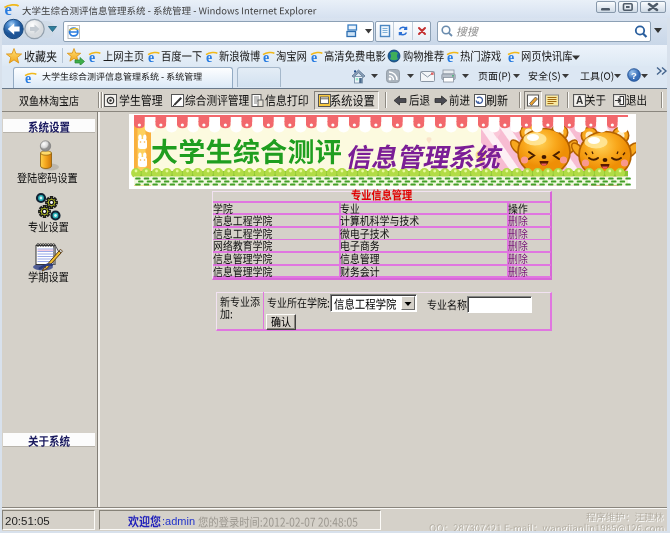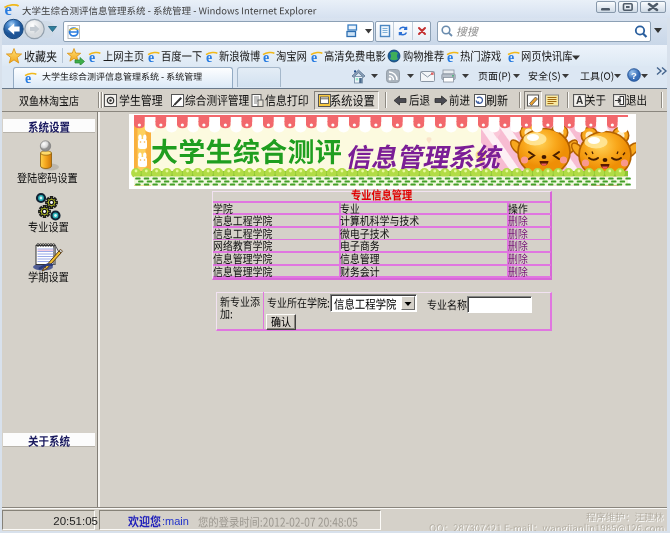--- a/index.html
+++ b/index.html
@@ -922,26 +922,26 @@
     </svg>
     <div style="position:absolute;left:467px;top:296px;width:65px;height:17px;background:#fff;border-top:1.5px solid #848484;border-left:1.5px solid #848484;border-bottom:1.5px solid #fff;border-right:1.5px solid #fff;box-shadow:inset 1px 1px 0 #404040;box-sizing:border-box"></div>
     <div style="position:absolute;left:266px;top:314px;width:30px;height:15.5px;background:#d5d1c9;border-top:1.2px solid #fcfbf8;border-left:1.2px solid #fcfbf8;border-bottom:1.2px solid #404040;border-right:1.2px solid #404040;box-shadow:inset -1px -1px 0 #8a867e;box-sizing:border-box"></div>
     <svg style="position:absolute;left:267.0px;top:316.2px;overflow:visible" width="28" height="16">
       <path transform="matrix(0.010003,0,0,-0.011700,4,10.295999999999992)" fill="#000" d="M552 843C508 720 434 604 348 528C362 514 385 485 393 471C410 487 427 504 443 523V318C443 205 432 62 335 -40C352 -48 381 -69 393 -81C458 -13 488 76 502 164H645V-44H711V164H855V10C855 -1 851 -5 839 -6C828 -6 788 -6 745 -5C754 -24 762 -53 764 -72C826 -72 869 -71 894 -60C919 -48 927 -28 927 10V585H744C779 628 816 681 840 727L792 760L780 757H590C600 780 609 803 618 826ZM645 230H510C512 261 513 290 513 318V349H645ZM711 230V349H855V230ZM645 409H513V520H645ZM711 409V520H855V409ZM494 585H492C516 619 539 656 559 694H739C717 656 690 615 664 585ZM56 787V718H175C149 565 105 424 35 328C47 308 65 266 70 247C88 271 105 299 121 328V-34H186V46H361V479H186C211 554 232 635 247 718H393V787ZM186 411H297V113H186Z M1142 775C1192 729 1260 663 1292 625L1345 680C1311 717 1242 778 1192 821ZM1622 839C1620 500 1625 149 1372 -28C1392 -40 1416 -63 1429 -80C1563 17 1630 161 1663 327C1701 186 1772 17 1913 -79C1926 -60 1948 -38 1968 -24C1749 117 1703 434 1690 531C1697 631 1697 736 1698 839ZM1047 526V454H1215V111C1215 63 1181 29 1160 15C1174 2 1195 -24 1202 -40C1216 -21 1243 0 1434 134C1427 149 1417 177 1412 197L1288 114V526Z"></path>
     </svg>
     <div style="position:absolute;left:0;top:506.5px;width:670px;height:1px;background:#8a867e"></div>
     <div style="position:absolute;left:0;top:507.5px;width:670px;height:1px;background:#fbfaf7"></div>
     <div style="position:absolute;left:0;top:508.5px;width:670px;height:22px;background:#d5d1c9"></div>
     <div style="position:absolute;left:1.5px;top:509.5px;width:93px;height:20px;border-top:1.2px solid #868278;border-left:1.2px solid #868278;border-bottom:1.2px solid #fcfbf8;border-right:1.2px solid #fcfbf8;box-sizing:border-box"></div>
-    <div style="position:absolute;left:5px;top:515px;width:93px;height:12px;text-align:right;font:11.5px 'Liberation Sans',sans-serif;color:#222">20:51:05</div>
+    <div style="position:absolute;left:5px;top:515px;width:93px;height:12px;text-align:left;font:11.5px 'Liberation Sans',sans-serif;color:#222">20:51:05</div>
     <div style="position:absolute;left:99px;top:509.5px;width:282px;height:20px;border-top:1.2px solid #868278;border-left:1.2px solid #868278;border-bottom:1.2px solid #fcfbf8;border-right:1.2px solid #fcfbf8;box-sizing:border-box"></div>
     <svg style="position:absolute;left:124.0px;top:515.2px;overflow:visible" width="41" height="18">
       <path transform="matrix(0.011004,0,0,-0.012870,4,11.325600000000009)" fill="#2222bb" d="M36 526C88 456 145 374 197 295C147 200 85 123 14 72C41 52 76 10 95 -18C160 35 218 102 266 182C293 137 316 94 332 58L426 138C404 185 369 242 329 303C380 422 417 562 437 722L364 747L345 742H40V637H312C298 559 277 484 251 415C207 477 161 539 120 593ZM520 848C505 697 472 554 405 467C431 452 480 417 500 399C537 453 567 522 589 601H827C815 550 801 500 787 464L881 432C911 498 942 599 962 691L881 713L863 709H615C622 749 629 791 634 834ZM611 554V478C611 343 590 135 351 -6C379 -25 419 -65 436 -90C567 -9 639 92 678 192C725 67 795 -30 905 -90C922 -58 956 -11 982 12C834 79 761 228 723 413L725 476V554Z M1054 729C1115 689 1192 629 1227 588L1304 668C1266 709 1188 765 1126 801ZM1271 507H1043V397H1154V113C1113 92 1069 58 1028 17L1106 -91C1149 -31 1197 31 1228 31C1250 31 1283 1 1323 -24C1392 -63 1473 -75 1595 -75C1702 -75 1861 -70 1936 -64C1938 -32 1956 26 1969 59C1867 44 1702 35 1599 35C1491 35 1403 40 1338 80C1309 97 1288 112 1271 122ZM1345 152C1368 168 1404 182 1597 236C1593 261 1590 309 1592 342L1461 310V689C1512 707 1564 728 1610 753V66H1719V687H1826V281C1826 269 1822 265 1810 265C1799 265 1765 265 1732 266C1746 239 1761 194 1765 165C1823 165 1865 167 1896 184C1928 201 1936 229 1936 278V788H1610V771L1540 848C1493 814 1418 775 1349 749V335C1349 286 1315 253 1292 238C1310 219 1336 177 1345 152Z M2450 566C2423 505 2376 441 2325 400C2350 384 2393 349 2413 329C2467 379 2524 459 2558 535ZM2736 522C2781 462 2830 379 2851 327L2952 380C2929 433 2880 510 2832 568ZM2252 220V70C2252 -38 2289 -71 2431 -71C2460 -71 2596 -71 2625 -71C2740 -71 2774 -37 2789 103C2756 110 2705 128 2679 147C2674 51 2665 38 2617 38C2582 38 2469 38 2443 38C2384 38 2374 41 2374 72V220ZM2747 204C2790 129 2833 31 2846 -32L2960 14C2945 78 2898 173 2852 245ZM2129 224C2108 152 2070 64 2034 4L2147 -49C2179 14 2212 108 2237 180ZM2452 850C2423 763 2371 678 2307 625C2332 608 2376 570 2395 549C2428 581 2460 621 2488 667H2809C2799 639 2788 613 2778 592L2880 571C2904 618 2934 690 2958 754L2873 772L2855 768H2541C2549 786 2556 805 2562 823ZM2412 253C2462 202 2517 129 2539 81L2638 139C2619 176 2581 225 2541 267C2596 267 2637 270 2669 285C2705 301 2713 329 2713 380V643H2598V383C2598 373 2595 370 2583 370C2570 370 2528 370 2491 371C2503 347 2517 313 2524 285L2504 304ZM2258 854C2205 750 2115 646 2025 581C2047 558 2083 507 2097 484C2121 503 2144 525 2168 549V262H2283V686C2314 729 2341 774 2364 818Z"></path>
     </svg>
-    <div style="position:absolute;left:162px;top:514.5px;font:11px 'Liberation Sans',sans-serif;color:#2233cc">:main</div>
+    <div style="position:absolute;left:162px;top:514.5px;font:11px 'Liberation Sans',sans-serif;color:#2233cc">:admin</div>
     <svg style="position:absolute;left:194.0px;top:515.7px;overflow:visible" width="168" height="17">
       <path transform="matrix(0.010304,0,0,-0.012051,4,10.60487999999998)" fill="#9a968e" d="M467 564C440 493 393 424 340 377C357 367 385 346 397 334C450 385 503 465 536 545ZM617 646V352C617 342 613 339 601 338C588 337 547 337 499 338C509 320 520 292 524 273C586 273 628 273 654 284C682 295 689 314 689 351V646ZM744 537C793 475 845 389 867 333L932 367C908 422 856 504 804 566ZM262 215V41C262 -40 293 -61 413 -61C438 -61 627 -61 653 -61C752 -61 776 -31 786 97C766 101 734 112 717 125C712 22 703 8 648 8C606 8 447 8 416 8C349 8 337 13 337 43V215ZM414 260C469 207 530 131 556 82L618 120C591 169 527 242 472 292ZM768 202C814 130 859 34 874 -27L945 1C929 63 881 156 835 228ZM150 210C127 144 88 52 48 -6L118 -40C155 22 191 116 216 182ZM468 839C435 744 376 652 308 593C324 582 352 558 364 546C401 582 438 629 470 681H847C832 644 814 608 799 582L863 569C888 610 919 677 945 735L893 748L881 746H505C518 771 529 796 538 822ZM275 843C218 731 128 621 35 550C50 536 75 506 84 492C116 519 149 552 181 587V268H254V678C287 723 317 772 342 820Z M1552 423C1607 350 1675 250 1705 189L1769 229C1736 288 1667 385 1610 456ZM1240 842C1232 794 1215 728 1199 679H1087V-54H1156V25H1435V679H1268C1285 722 1304 778 1321 828ZM1156 612H1366V401H1156ZM1156 93V335H1366V93ZM1598 844C1566 706 1512 568 1443 479C1461 469 1492 448 1506 436C1540 484 1572 545 1600 613H1856C1844 212 1828 58 1796 24C1784 10 1773 7 1753 7C1730 7 1670 8 1604 13C1618 -6 1627 -38 1629 -59C1685 -62 1744 -64 1778 -61C1814 -57 1836 -49 1859 -19C1899 30 1913 185 1928 644C1929 654 1929 682 1929 682H1627C1643 729 1658 779 1670 828Z M2283 352H2700V226H2283ZM2208 415V164H2780V415ZM2880 714C2845 677 2788 629 2739 592C2715 616 2692 641 2671 668C2720 702 2778 748 2825 791L2767 832C2735 796 2683 749 2637 714C2609 753 2586 795 2567 838L2502 816C2543 723 2600 635 2669 561H2337C2394 624 2443 698 2474 780L2425 805L2411 802H2101V739H2376C2350 689 2315 642 2275 599C2243 633 2189 672 2143 698L2102 657C2147 629 2198 588 2230 555C2167 498 2095 451 2026 422C2041 408 2062 382 2072 365C2158 406 2247 467 2322 545V497H2682V547C2752 474 2834 414 2921 374C2933 394 2955 423 2973 437C2905 464 2841 504 2783 552C2833 587 2890 632 2936 674ZM2651 158C2635 114 2605 52 2579 9H2346L2408 31C2398 65 2373 118 2347 156L2279 134C2303 96 2327 43 2336 9H2060V-56H2941V9H2656C2678 47 2702 94 2724 138Z M3134 317C3199 281 3278 224 3316 186L3369 238C3329 276 3248 329 3185 363ZM3134 784V715H3740L3736 623H3164V554H3732L3726 462H3067V395H3461V212C3316 152 3165 91 3068 54L3108 -13C3206 29 3337 85 3461 140V2C3461 -12 3456 -16 3440 -17C3424 -18 3368 -18 3309 -16C3319 -35 3331 -63 3335 -82C3413 -82 3464 -82 3495 -71C3527 -60 3537 -42 3537 1V236C3623 106 3748 9 3904 -40C3914 -20 3937 9 3953 25C3845 54 3751 107 3675 177C3739 216 3814 272 3874 323L3810 370C3765 325 3691 266 3629 224C3592 266 3561 314 3537 365V395H3940V462H3804C3813 565 3820 688 3822 784L3763 788L3750 784Z M4474 452C4527 375 4595 269 4627 208L4693 246C4659 307 4590 409 4536 485ZM4324 402V174H4153V402ZM4324 469H4153V688H4324ZM4081 756V25H4153V106H4394V756ZM4764 835V640H4440V566H4764V33C4764 13 4756 6 4736 6C4714 4 4640 4 4562 7C4573 -15 4585 -49 4590 -70C4690 -70 4754 -69 4790 -56C4826 -44 4840 -22 4840 33V566H4962V640H4840V835Z M5091 615V-80H5168V615ZM5106 791C5152 747 5204 684 5227 644L5289 684C5265 726 5211 785 5164 827ZM5379 295H5619V160H5379ZM5379 491H5619V358H5379ZM5311 554V98H5690V554ZM5352 784V713H5836V11C5836 -2 5832 -6 5819 -7C5806 -7 5765 -8 5723 -6C5733 -25 5743 -57 5747 -75C5808 -75 5851 -75 5878 -63C5904 -50 5913 -31 5913 11V784Z M6139 390C6175 390 6205 418 6205 460C6205 501 6175 530 6139 530C6102 530 6073 501 6073 460C6073 418 6102 390 6139 390ZM6139 -13C6175 -13 6205 15 6205 56C6205 98 6175 126 6139 126C6102 126 6073 98 6073 56C6073 15 6102 -13 6139 -13Z M6322 0H6783V79H6580C6543 79 6498 75 6460 72C6632 235 6748 384 6748 531C6748 661 6665 746 6534 746C6441 746 6377 704 6318 639L6371 587C6412 636 6463 672 6523 672C6614 672 6658 611 6658 527C6658 401 6552 255 6322 54Z M7111 -13C7250 -13 7339 113 7339 369C7339 623 7250 746 7111 746C6971 746 6883 623 6883 369C6883 113 6971 -13 7111 -13ZM7111 61C7028 61 6971 154 6971 369C6971 583 7028 674 7111 674C7194 674 7251 583 7251 369C7251 154 7194 61 7111 61Z M7476 0H7878V76H7731V733H7661C7621 710 7574 693 7509 681V623H7640V76H7476Z M7987 0H8448V79H8245C8208 79 8163 75 8125 72C8297 235 8413 384 8413 531C8413 661 8330 746 8199 746C8106 746 8042 704 7983 639L8036 587C8077 636 8128 672 8188 672C8279 672 8323 611 8323 527C8323 401 8217 255 7987 54Z M8544 245H8800V315H8544Z M9123 -13C9262 -13 9351 113 9351 369C9351 623 9262 746 9123 746C8983 746 8895 623 8895 369C8895 113 8983 -13 9123 -13ZM9123 61C9040 61 8983 154 8983 369C8983 583 9040 674 9123 674C9206 674 9263 583 9263 369C9263 154 9206 61 9123 61Z M9444 0H9905V79H9702C9665 79 9620 75 9582 72C9754 235 9870 384 9870 531C9870 661 9787 746 9656 746C9563 746 9499 704 9440 639L9493 587C9534 636 9585 672 9645 672C9736 672 9780 611 9780 527C9780 401 9674 255 9444 54Z M10001 245H10257V315H10001Z M10580 -13C10719 -13 10808 113 10808 369C10808 623 10719 746 10580 746C10440 746 10352 623 10352 369C10352 113 10440 -13 10580 -13ZM10580 61C10497 61 10440 154 10440 369C10440 583 10497 674 10580 674C10663 674 10720 583 10720 369C10720 154 10663 61 10580 61Z M11055 0H11150C11162 287 11193 458 11365 678V733H10906V655H11262C11118 455 11068 278 11055 0Z M11680 0H12141V79H11938C11901 79 11856 75 11818 72C11990 235 12106 384 12106 531C12106 661 12023 746 11892 746C11799 746 11735 704 11676 639L11729 587C11770 636 11821 672 11881 672C11972 672 12016 611 12016 527C12016 401 11910 255 11680 54Z M12469 -13C12608 -13 12697 113 12697 369C12697 623 12608 746 12469 746C12329 746 12241 623 12241 369C12241 113 12329 -13 12469 -13ZM12469 61C12386 61 12329 154 12329 369C12329 583 12386 674 12469 674C12552 674 12609 583 12609 369C12609 154 12552 61 12469 61Z M12885 390C12921 390 12951 418 12951 460C12951 501 12921 530 12885 530C12848 530 12819 501 12819 460C12819 418 12848 390 12885 390ZM12885 -13C12921 -13 12951 15 12951 56C12951 98 12921 126 12885 126C12848 126 12819 98 12819 56C12819 15 12848 -13 12885 -13Z M13364 0H13450V202H13548V275H13450V733H13349L13044 262V202H13364ZM13364 275H13139L13306 525C13327 561 13347 598 13365 633H13369C13367 596 13364 536 13364 500Z M13859 -13C13996 -13 14088 70 14088 176C14088 277 14029 332 13965 369V374C14008 408 14062 474 14062 551C14062 664 13986 744 13861 744C13747 744 13660 669 13660 558C13660 481 13706 426 13759 389V385C13692 349 13625 280 13625 182C13625 69 13723 -13 13859 -13ZM13909 398C13822 432 13743 471 13743 558C13743 629 13792 676 13860 676C13938 676 13984 619 13984 546C13984 492 13958 442 13909 398ZM13860 55C13772 55 13706 112 13706 190C13706 260 13748 318 13807 356C13911 314 14001 278 14001 179C14001 106 13945 55 13860 55Z M14273 390C14309 390 14339 418 14339 460C14339 501 14309 530 14273 530C14236 530 14207 501 14207 460C14207 418 14236 390 14273 390ZM14273 -13C14309 -13 14339 15 14339 56C14339 98 14309 126 14273 126C14236 126 14207 98 14207 56C14207 15 14236 -13 14273 -13Z M14690 -13C14829 -13 14918 113 14918 369C14918 623 14829 746 14690 746C14550 746 14462 623 14462 369C14462 113 14550 -13 14690 -13ZM14690 61C14607 61 14550 154 14550 369C14550 583 14607 674 14690 674C14773 674 14830 583 14830 369C14830 154 14773 61 14690 61Z M15229 -13C15352 -13 15469 78 15469 238C15469 400 15369 472 15248 472C15204 472 15171 461 15138 443L15157 655H15433V733H15077L15053 391L15102 360C15144 388 15175 403 15224 403C15316 403 15376 341 15376 236C15376 129 15307 63 15220 63C15135 63 15081 102 15040 144L14994 84C15044 35 15114 -13 15229 -13Z"></path>
     </svg>
     <svg style="position:absolute;left:583.4px;top:512.5px;overflow:visible" width="86" height="14">
       <path transform="matrix(0.009700,0,0,-0.009700,4,8.535999999999945)" fill="#ffffff" d="M532 733H834V549H532ZM462 798V484H907V798ZM448 209V144H644V13H381V-53H963V13H718V144H919V209H718V330H941V396H425V330H644V209ZM361 826C287 792 155 763 43 744C52 728 62 703 65 687C112 693 162 702 212 712V558H49V488H202C162 373 93 243 28 172C41 154 59 124 67 103C118 165 171 264 212 365V-78H286V353C320 311 360 257 377 229L422 288C402 311 315 401 286 426V488H411V558H286V729C333 740 377 753 413 768Z M1371 437C1438 408 1518 370 1583 336H1230V271H1542V8C1542 -7 1537 -11 1517 -12C1498 -13 1431 -13 1357 -11C1367 -32 1379 -60 1383 -81C1473 -81 1533 -81 1569 -70C1606 -59 1617 -38 1617 7V271H1833C1799 225 1761 178 1729 146L1789 116C1841 166 1897 245 1949 317L1895 340L1882 336H1697L1705 344C1685 356 1658 370 1629 384C1712 429 1798 493 1857 554L1808 591L1791 587H1288V525H1724C1678 485 1619 444 1564 416C1514 439 1461 462 1416 481ZM1471 824C1486 795 1504 759 1517 728H1120V450C1120 305 1113 102 1031 -41C1048 -49 1081 -70 1094 -83C1180 69 1193 295 1193 450V658H1951V728H1603C1589 761 1564 809 1543 845Z M2045 53 2059 -18C2151 6 2274 36 2391 66L2384 130C2258 101 2130 70 2045 53ZM2660 809C2687 764 2717 705 2727 665L2795 696C2782 734 2753 791 2723 835ZM2061 423C2076 430 2099 436 2222 452C2179 387 2140 335 2121 315C2091 278 2068 252 2046 248C2055 230 2066 197 2069 182C2089 194 2123 204 2366 252C2365 267 2365 296 2367 314L2170 279C2248 371 2324 483 2389 596L2329 632C2309 593 2287 553 2263 516L2133 502C2192 589 2249 701 2292 808L2224 838C2186 718 2116 587 2093 553C2072 520 2055 495 2038 492C2047 473 2058 438 2061 423ZM2697 396V267H2536V396ZM2546 835C2512 719 2441 574 2361 481C2373 465 2391 433 2399 416C2422 442 2444 471 2465 502V-81H2536V-8H2957V62H2767V199H2919V267H2767V396H2917V464H2767V591H2942V659H2554C2579 711 2601 764 2619 814ZM2697 464H2536V591H2697ZM2697 199V62H2536V199Z M3188 839V638H3054V566H3188V350C3132 334 3080 319 3038 309L3059 235L3188 274V14C3188 0 3183 -4 3170 -4C3158 -5 3117 -5 3071 -4C3082 -25 3090 -57 3094 -76C3161 -76 3201 -74 3226 -62C3252 -50 3261 -28 3261 14V297L3383 335L3372 404L3261 371V566H3377V638H3261V839ZM3591 811C3627 766 3666 708 3684 667H3447V400C3447 266 3434 93 3323 -29C3340 -40 3371 -67 3383 -82C3487 32 3515 198 3521 337H3850V274H3925V667H3686L3754 697C3736 736 3697 793 3658 837ZM3850 408H3522V599H3850Z M4250 486C4290 486 4326 515 4326 560C4326 606 4290 636 4250 636C4210 636 4174 606 4174 560C4174 515 4210 486 4250 486ZM4250 -4C4290 -4 4326 26 4326 71C4326 117 4290 146 4250 146C4210 146 4174 117 4174 71C4174 26 4210 -4 4250 -4Z M5088 774C5159 745 5246 697 5288 660L5330 724C5287 760 5199 805 5129 830ZM5042 499C5112 470 5197 423 5238 387L5280 451C5237 486 5149 531 5081 556ZM5067 -16 5128 -69C5191 24 5266 150 5324 255L5271 306C5208 193 5124 61 5067 -16ZM5393 411V340H5609V33H5335V-38H5953V33H5687V340H5927V411H5687V689H5939V761H5378V689H5609V411Z M6394 755V695H6581V620H6330V561H6581V483H6387V422H6581V345H6379V288H6581V209H6337V149H6581V49H6652V149H6937V209H6652V288H6899V345H6652V422H6876V561H6945V620H6876V755H6652V840H6581V755ZM6652 561H6809V483H6652ZM6652 620V695H6809V620ZM6097 393C6097 404 6120 417 6135 425H6258C6246 336 6226 259 6200 193C6173 233 6151 283 6134 343L6078 322C6102 241 6132 177 6169 126C6134 60 6089 8 6037 -30C6053 -40 6081 -66 6092 -80C6140 -43 6183 7 6218 70C6323 -30 6469 -55 6653 -55H6933C6937 -35 6951 -2 6962 14C6911 13 6694 13 6654 13C6485 13 6347 35 6249 132C6290 225 6319 342 6334 483L6292 493L6278 492H6192C6242 567 6293 661 6338 758L6290 789L6266 778H6064V711H6237C6197 622 6147 540 6129 515C6109 483 6084 458 6066 454C6076 439 6091 408 6097 393Z M7674 841V625H7494V553H7658C7611 392 7519 228 7423 136C7437 118 7458 90 7468 68C7546 146 7620 275 7674 412V-78H7749V419C7793 288 7851 164 7913 88C7927 107 7952 133 7971 146C7890 233 7813 394 7768 553H7940V625H7749V841ZM7234 841V625H7054V553H7221C7182 414 7105 260 7029 175C7042 157 7062 127 7070 106C7131 176 7190 293 7234 414V-78H7307V441C7348 388 7400 319 7422 282L7471 347C7447 377 7339 502 7307 533V553H7450V625H7307V841Z"></path>
     </svg>
     <svg style="position:absolute;left:425.6px;top:523.5px;overflow:visible" width="243" height="14">
       <path transform="matrix(0.009700,0,0,-0.009700,4,8.535999999999945)" fill="#ffffff" d="M371 64C239 64 153 182 153 369C153 552 239 665 371 665C503 665 589 552 589 369C589 182 503 64 371 64ZM595 -184C639 -184 678 -177 700 -167L682 -96C663 -102 638 -107 605 -107C526 -107 458 -74 425 -9C580 18 684 158 684 369C684 604 555 746 371 746C187 746 58 604 58 369C58 154 166 12 326 -10C367 -110 460 -184 595 -184Z M1113 64C981 64 895 182 895 369C895 552 981 665 1113 665C1245 665 1331 552 1331 369C1331 182 1245 64 1113 64ZM1337 -184C1381 -184 1420 -177 1442 -167L1424 -96C1405 -102 1380 -107 1347 -107C1268 -107 1200 -74 1167 -9C1322 18 1426 158 1426 369C1426 604 1297 746 1113 746C929 746 800 604 800 369C800 154 908 12 1068 -10C1109 -110 1202 -184 1337 -184Z M1734 486C1774 486 1810 515 1810 560C1810 606 1774 636 1734 636C1694 636 1658 606 1658 560C1658 515 1694 486 1734 486ZM1734 -4C1774 -4 1810 26 1810 71C1810 117 1774 146 1734 146C1694 146 1658 117 1658 71C1658 26 1694 -4 1734 -4Z M2528 0H2989V79H2786C2749 79 2704 75 2666 72C2838 235 2954 384 2954 531C2954 661 2871 746 2740 746C2647 746 2583 704 2524 639L2577 587C2618 636 2669 672 2729 672C2820 672 2864 611 2864 527C2864 401 2758 255 2528 54Z M3319 -13C3456 -13 3548 70 3548 176C3548 277 3489 332 3425 369V374C3468 408 3522 474 3522 551C3522 664 3446 744 3321 744C3207 744 3120 669 3120 558C3120 481 3166 426 3219 389V385C3152 349 3085 280 3085 182C3085 69 3183 -13 3319 -13ZM3369 398C3282 432 3203 471 3203 558C3203 629 3252 676 3320 676C3398 676 3444 619 3444 546C3444 492 3418 442 3369 398ZM3320 55C3232 55 3166 112 3166 190C3166 260 3208 318 3267 356C3371 314 3461 278 3461 179C3461 106 3405 55 3320 55Z M3792 0H3887C3899 287 3930 458 4102 678V733H3643V655H3999C3855 455 3805 278 3792 0Z M4412 -13C4543 -13 4648 65 4648 196C4648 297 4579 361 4493 382V387C4571 414 4623 474 4623 563C4623 679 4533 746 4409 746C4325 746 4260 709 4205 659L4254 601C4296 643 4347 672 4406 672C4483 672 4530 626 4530 556C4530 477 4479 416 4327 416V346C4497 346 4555 288 4555 199C4555 115 4494 63 4406 63C4323 63 4268 103 4225 147L4178 88C4226 35 4298 -13 4412 -13Z M4982 -13C5121 -13 5210 113 5210 369C5210 623 5121 746 4982 746C4842 746 4754 623 4754 369C4754 113 4842 -13 4982 -13ZM4982 61C4899 61 4842 154 4842 369C4842 583 4899 674 4982 674C5065 674 5122 583 5122 369C5122 154 5065 61 4982 61Z M5457 0H5552C5564 287 5595 458 5767 678V733H5308V655H5664C5520 455 5470 278 5457 0Z M6154 0H6240V202H6338V275H6240V733H6139L5834 262V202H6154ZM6154 275H5929L6096 525C6117 561 6137 598 6155 633H6159C6157 596 6154 536 6154 500Z M6413 0H6874V79H6671C6634 79 6589 75 6551 72C6723 235 6839 384 6839 531C6839 661 6756 746 6625 746C6532 746 6468 704 6409 639L6462 587C6503 636 6554 672 6614 672C6705 672 6749 611 6749 527C6749 401 6643 255 6413 54Z M7012 0H7414V76H7267V733H7197C7157 710 7110 693 7045 681V623H7176V76H7012Z M7804 0H8237V79H7896V346H8174V425H7896V655H8226V733H7804Z M8338 245H8594V315H8338Z M8731 0H8823V394C8872 450 8918 477 8959 477C9028 477 9060 434 9060 332V0H9151V394C9202 450 9246 477 9288 477C9357 477 9389 434 9389 332V0H9480V344C9480 482 9427 557 9316 557C9249 557 9193 514 9136 453C9114 517 9070 557 8986 557C8921 557 8865 516 8817 464H8815L8806 543H8731Z M9782 -13C9849 -13 9910 22 9962 65H9965L9973 0H10048V334C10048 469 9993 557 9860 557C9772 557 9696 518 9647 486L9682 423C9725 452 9782 481 9845 481C9934 481 9957 414 9957 344C9726 318 9624 259 9624 141C9624 43 9691 -13 9782 -13ZM9808 61C9754 61 9712 85 9712 147C9712 217 9774 262 9957 283V132C9904 85 9860 61 9808 61Z M10220 0H10312V543H10220ZM10266 655C10302 655 10327 679 10327 716C10327 751 10302 775 10266 775C10230 775 10206 751 10206 716C10206 679 10230 655 10266 655Z M10591 -13C10616 -13 10631 -9 10644 -5L10631 65C10621 63 10617 63 10612 63C10598 63 10587 74 10587 102V796H10495V108C10495 31 10523 -13 10591 -13Z M10937 486C10977 486 11013 515 11013 560C11013 606 10977 636 10937 636C10897 636 10861 606 10861 560C10861 515 10897 486 10937 486ZM10937 -4C10977 -4 11013 26 11013 71C11013 117 10977 146 10937 146C10897 146 10861 117 10861 71C10861 26 10897 -4 10937 -4Z M11865 0H11971L12048 291C12062 343 12073 394 12085 449H12090C12103 394 12113 344 12127 293L12205 0H12316L12463 543H12375L12296 229C12284 177 12274 128 12263 78H12258C12245 128 12233 177 12220 229L12135 543H12046L11961 229C11948 177 11936 128 11925 78H11920C11909 128 11899 177 11888 229L11807 543H11714Z M12706 -13C12773 -13 12834 22 12886 65H12889L12897 0H12972V334C12972 469 12917 557 12784 557C12696 557 12620 518 12571 486L12606 423C12649 452 12706 481 12769 481C12858 481 12881 414 12881 344C12650 318 12548 259 12548 141C12548 43 12615 -13 12706 -13ZM12732 61C12678 61 12636 85 12636 147C12636 217 12698 262 12881 283V132C12828 85 12784 61 12732 61Z M13144 0H13236V394C13290 449 13328 477 13384 477C13456 477 13487 434 13487 332V0H13578V344C13578 482 13526 557 13412 557C13338 557 13281 516 13230 464H13228L13219 543H13144Z M13937 -250C14105 -250 14212 -163 14212 -62C14212 28 14148 67 14023 67H13916C13843 67 13821 92 13821 126C13821 156 13836 174 13856 191C13880 179 13910 172 13936 172C14048 172 14135 245 14135 361C14135 408 14117 448 14091 473H14202V543H14013C13994 551 13967 557 13936 557C13827 557 13733 482 13733 363C13733 298 13768 245 13804 217V213C13775 193 13744 157 13744 112C13744 69 13765 40 13793 23V18C13742 -13 13713 -58 13713 -105C13713 -198 13805 -250 13937 -250ZM13936 234C13874 234 13821 284 13821 363C13821 443 13873 490 13936 490C14001 490 14052 443 14052 363C14052 284 13999 234 13936 234ZM13950 -187C13851 -187 13793 -150 13793 -92C13793 -61 13809 -28 13848 0C13872 -6 13898 -8 13918 -8H14012C14084 -8 14122 -26 14122 -77C14122 -133 14055 -187 13950 -187Z M14261 -242C14369 -242 14410 -173 14410 -62V543H14319V-62C14319 -128 14306 -169 14252 -169C14233 -169 14214 -164 14200 -159L14182 -228C14201 -236 14229 -242 14261 -242ZM14364 655C14399 655 14425 679 14425 716C14425 751 14399 775 14364 775C14328 775 14303 751 14303 716C14303 679 14328 655 14364 655Z M14593 0H14685V543H14593ZM14639 655C14675 655 14700 679 14700 716C14700 751 14675 775 14639 775C14603 775 14579 751 14579 716C14579 679 14603 655 14639 655Z M14993 -13C15060 -13 15121 22 15173 65H15176L15184 0H15259V334C15259 469 15204 557 15071 557C14983 557 14907 518 14858 486L14893 423C14936 452 14993 481 15056 481C15145 481 15168 414 15168 344C14937 318 14835 259 14835 141C14835 43 14902 -13 14993 -13ZM15019 61C14965 61 14923 85 14923 147C14923 217 14985 262 15168 283V132C15115 85 15071 61 15019 61Z M15431 0H15523V394C15577 449 15615 477 15671 477C15743 477 15774 434 15774 332V0H15865V344C15865 482 15813 557 15699 557C15625 557 15568 516 15517 464H15515L15506 543H15431Z M16137 -13C16162 -13 16177 -9 16190 -5L16177 65C16167 63 16163 63 16158 63C16144 63 16133 74 16133 102V796H16041V108C16041 31 16069 -13 16137 -13Z M16325 0H16417V543H16325ZM16371 655C16407 655 16432 679 16432 716C16432 751 16407 775 16371 775C16335 775 16311 751 16311 716C16311 679 16335 655 16371 655Z M16600 0H16692V394C16746 449 16784 477 16840 477C16912 477 16943 434 16943 332V0H17034V344C17034 482 16982 557 16868 557C16794 557 16737 516 16686 464H16684L16675 543H16600Z M17206 0H17608V76H17461V733H17391C17351 710 17304 693 17239 681V623H17370V76H17206Z M17908 -13C18045 -13 18174 101 18174 398C18174 631 18068 746 17927 746C17813 746 17717 651 17717 508C17717 357 17797 278 17919 278C17980 278 18043 313 18088 367C18081 140 17999 63 17905 63C17857 63 17813 84 17781 119L17731 62C17772 19 17828 -13 17908 -13ZM18087 444C18038 374 17983 346 17934 346C17847 346 17803 410 17803 508C17803 609 17857 675 17928 675C18021 675 18077 595 18087 444Z M18508 -13C18645 -13 18737 70 18737 176C18737 277 18678 332 18614 369V374C18657 408 18711 474 18711 551C18711 664 18635 744 18510 744C18396 744 18309 669 18309 558C18309 481 18355 426 18408 389V385C18341 349 18274 280 18274 182C18274 69 18372 -13 18508 -13ZM18558 398C18471 432 18392 471 18392 558C18392 629 18441 676 18509 676C18587 676 18633 619 18633 546C18633 492 18607 442 18558 398ZM18509 55C18421 55 18355 112 18355 190C18355 260 18397 318 18456 356C18560 314 18650 278 18650 179C18650 106 18594 55 18509 55Z M19045 -13C19168 -13 19285 78 19285 238C19285 400 19185 472 19064 472C19020 472 18987 461 18954 443L18973 655H19249V733H18893L18869 391L18918 360C18960 388 18991 403 19040 403C19132 403 19192 341 19192 236C19192 129 19123 63 19036 63C18951 63 18897 102 18856 144L18810 84C18860 35 18930 -13 19045 -13Z M19787 -173C19865 -173 19935 -155 20000 -116L19975 -62C19926 -91 19863 -112 19794 -112C19604 -112 19461 12 19461 230C19461 491 19654 661 19853 661C20056 661 20163 529 20163 348C20163 204 20083 117 20012 117C19951 117 19929 160 19951 249L19995 472H19935L19922 426H19920C19899 463 19869 481 19831 481C19700 481 19615 340 19615 222C19615 120 19674 63 19750 63C19800 63 19850 97 19886 140H19889C19896 83 19943 55 20004 55C20105 55 20227 157 20227 352C20227 572 20085 722 19861 722C19611 722 19394 526 19394 227C19394 -34 19569 -173 19787 -173ZM19768 126C19723 126 19689 155 19689 227C19689 312 19744 417 19831 417C19862 417 19882 405 19903 370L19872 193C19833 146 19799 126 19768 126Z M20372 0H20774V76H20627V733H20557C20517 710 20470 693 20405 681V623H20536V76H20372Z M20883 0H21344V79H21141C21104 79 21059 75 21021 72C21193 235 21309 384 21309 531C21309 661 21226 746 21095 746C21002 746 20938 704 20879 639L20932 587C20973 636 21024 672 21084 672C21175 672 21219 611 21219 527C21219 401 21113 255 20883 54Z M21695 -13C21809 -13 21906 83 21906 225C21906 379 21826 455 21702 455C21645 455 21581 422 21536 367C21540 594 21623 671 21725 671C21769 671 21813 649 21841 615L21893 671C21852 715 21797 746 21721 746C21579 746 21450 637 21450 350C21450 108 21555 -13 21695 -13ZM21538 294C21586 362 21642 387 21687 387C21776 387 21819 324 21819 225C21819 125 21765 59 21695 59C21603 59 21548 142 21538 294Z M22088 -13C22124 -13 22154 15 22154 56C22154 98 22124 126 22088 126C22051 126 22022 98 22022 56C22022 15 22051 -13 22088 -13Z M22533 -13C22598 -13 22660 13 22709 55L22669 117C22635 87 22591 63 22541 63C22441 63 22373 146 22373 271C22373 396 22445 480 22544 480C22586 480 22621 461 22652 433L22698 493C22660 527 22611 557 22540 557C22400 557 22279 452 22279 271C22279 91 22389 -13 22533 -13Z M23040 -13C23173 -13 23291 91 23291 271C23291 452 23173 557 23040 557C22907 557 22789 452 22789 271C22789 91 22907 -13 23040 -13ZM23040 63C22946 63 22883 146 22883 271C22883 396 22946 480 23040 480C23134 480 23198 396 23198 271C23198 146 23134 63 23040 63Z M23435 0H23527V394C23576 450 23622 477 23663 477C23732 477 23764 434 23764 332V0H23855V394C23906 450 23950 477 23992 477C24061 477 24093 434 24093 332V0H24184V344C24184 482 24131 557 24020 557C23953 557 23897 514 23840 453C23818 517 23774 557 23690 557C23625 557 23569 516 23521 464H23519L23510 543H23435Z"></path>
     </svg>
     <svg style="position:absolute;left:582.4px;top:511.5px;overflow:visible" width="86" height="14">

